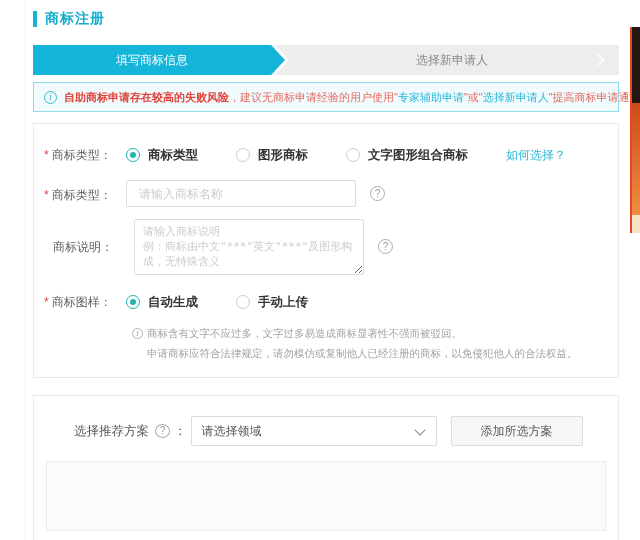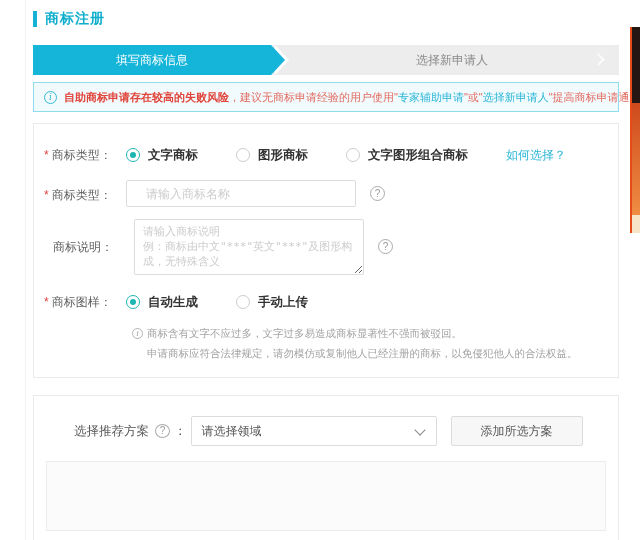--- a/index.html
+++ b/index.html
@@ -50,21 +50,21 @@
   .radio-item { display:inline-flex; align-items:center; margin-right:38px; cursor:pointer; }
   .radio { width:14px; height:14px; border-radius:50%; border:1px solid #ccc; background:#fff;
     margin-right:8px; position:relative; flex:0 0 14px; }
   .radio.checked { border-color:#1db5b2; }
   .radio.checked::after { content:""; position:absolute; left:3px; top:3px; width:6px; height:6px;
     border-radius:50%; background:#1db5b2; }
   .radio-label { font-size:12.5px; color:#333; font-weight:bold; }
   .link { font-size:12px; color:#2ab6d5; cursor:pointer; }
 
   .text-input { width:230px; height:27px; border:1px solid #dcdcdc; border-radius:2px;
-    font-size:12px; color:#333; padding:0 19px; outline:none; }
+    font-size:12px; color:#333; padding:0 12px; outline:none; }
   .text-input::placeholder { color:#ccc; }
   .textarea { width:230px; height:56px; border:1px solid #dcdcdc; border-radius:2px;
     font-size:11px; color:#333; padding:4px 8px; outline:none; resize:both; line-height:15px; }
   .textarea::placeholder { color:#ccc; }
   .help-circle { width:15px; height:15px; border:1px solid #ababab; border-radius:50%;
     color:#9a9a9a; font-size:10px; line-height:13px; text-align:center; margin-left:14px;
     cursor:pointer; flex:0 0 15px; }
   .row-desc .row-body { align-items:flex-start;margin-left:8px; }
   .row-desc .help-circle { margin-top:20px; }
 
@@ -138,21 +138,21 @@
 
   <div class="box">
 
     <div class="row">
       <div class="row-label">
         <span class="req">*</span><span>商标类型：</span>
       </div>
       <div class="row-body">
         <span class="radio-item">
           <span class="radio checked"></span>
-          <span class="radio-label">文字商标</span>
+          <span class="radio-label">商标类型</span>
         </span>
         <span class="radio-item">
           <span class="radio"></span>
           <span class="radio-label">图形商标</span>
         </span>
         <span class="radio-item">
           <span class="radio"></span>
           <span class="radio-label">文字图形组合商标</span>
         </span>
         <span class="link">如何选择？</span>

